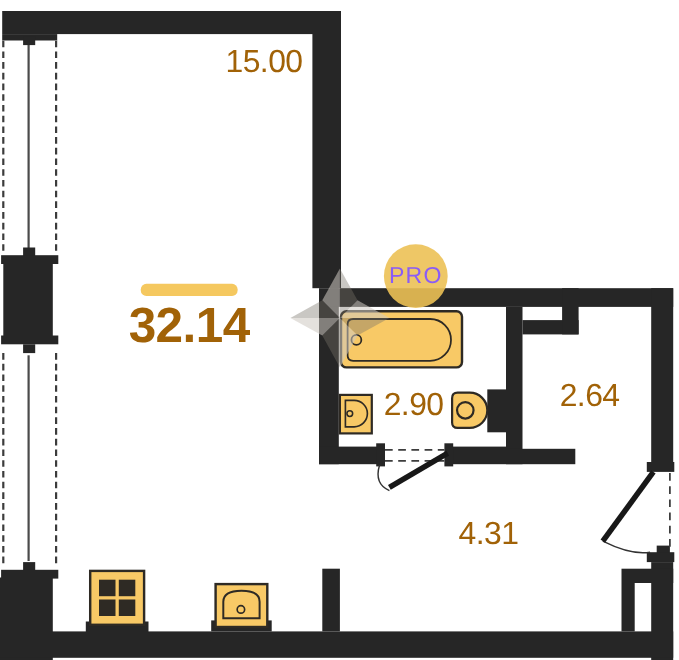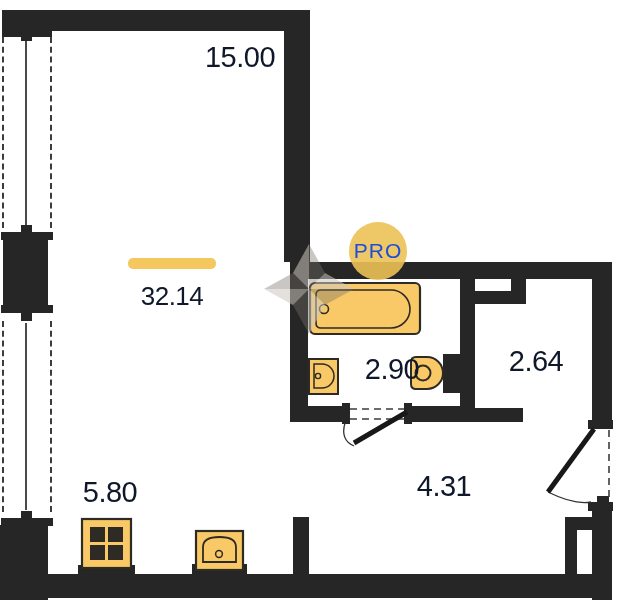--- a/index.html
+++ b/index.html
@@ -5,30 +5,30 @@
   html,body{margin:0;padding:0;background:#ffffff;}
   #plan{
     position:relative;width:617px;height:600px;background:#ffffff;overflow:hidden;
     font-family:"Liberation Sans", sans-serif;
   }
   .wall{position:absolute;background:#262626;}
   .window{position:absolute;border-left:2px dashed #3c3c3c;border-right:2px dashed #3c3c3c;background:#ffffff;}
   .pane-line{position:absolute;background:#4a4a4a;}
   .label{
     position:absolute;transform:translate(-50%,-50%);
-    color:#0f172a;font-size:29px;white-space:nowrap;letter-spacing:-0.5px;
+    color:#a16207;font-size:29px;white-space:nowrap;letter-spacing:-0.5px;
   }
-  .label.total{font-weight:normal;font-size:26px;}
+  .label.total{font-weight:bold;font-size:45px;}
   .accent-bar{position:absolute;background:#f5c85f;border-radius:5px;}
   .badge{
     position:absolute;border-radius:50%;
     background:rgba(236,193,85,0.90);
     display:flex;align-items:center;justify-content:center;
   }
-  .badge span{color:#1d4ed8;font-size:21px;letter-spacing:1px;}
+  .badge span{color:#8b5cf6;font-size:21px;letter-spacing:1px;}
   svg{position:absolute;left:0;top:0;}
 </style>
 </head>
 <body>
 
 <div id="plan">
 
   <div class="wall" style="left:2px;top:10px;width:308px;height:21px;"></div>
   <div class="wall" style="left:2px;top:31px;width:50px;height:6px;"></div>
 
@@ -138,18 +138,17 @@
 
   <div class="badge" style="left:349px;top:222px;width:58px;height:58px;">
     <span>PRO</span>
   </div>
 
   <div class="label" style="left:240px;top:57px;">15.00</div>
 
   <div class="accent-bar" style="left:128px;top:258px;width:88px;height:11px;"></div>
   <div class="label total" style="left:172px;top:296px;">32.14</div>
 
-  <div class="label" style="left:392px;top:369px;">2.90</div>
+  <div class="label" style="left:376px;top:369px;">2.90</div>
   <div class="label" style="left:536px;top:361px;">2.64</div>
-  <div class="label" style="left:110px;top:492px;">5.80</div>
   <div class="label" style="left:444px;top:486px;">4.31</div>
 
 </div>
 
 </body></html>

